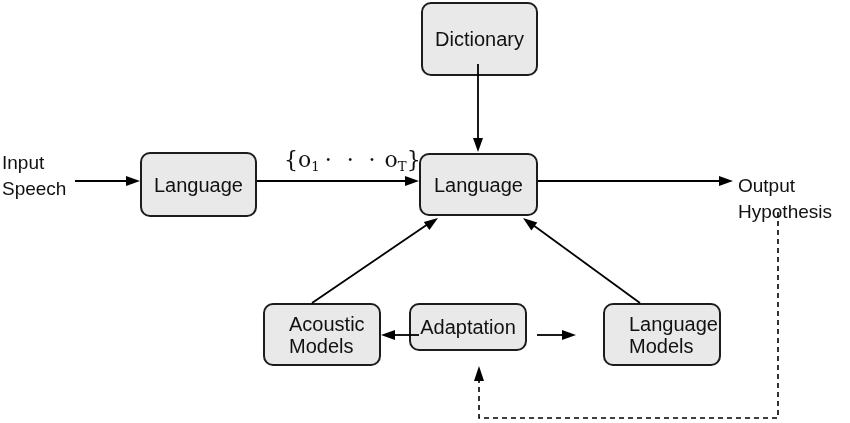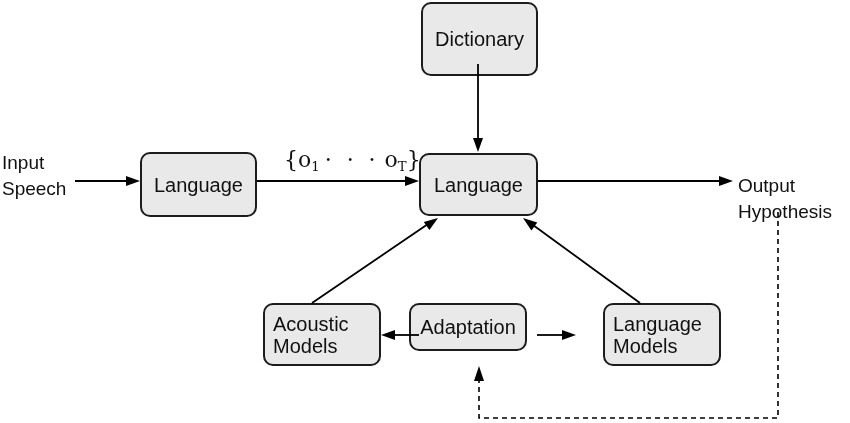--- a/index.html
+++ b/index.html
@@ -24,21 +24,21 @@
     border-radius: 10px;
     display: flex;
     align-items: center;
     justify-content: center;
     font-size: 20px;
     line-height: 22px;
     white-space: pre-line;
   }
   .node.left-align {
     justify-content: flex-start;
-    padding-left: 8px;
+    padding-left: 24px;
     text-align: left;
   }
   .side-label {
     position: absolute;
     font-size: 19px;
     line-height: 26px;
     white-space: pre-line;
   }
   .math-label {
     position: absolute;

